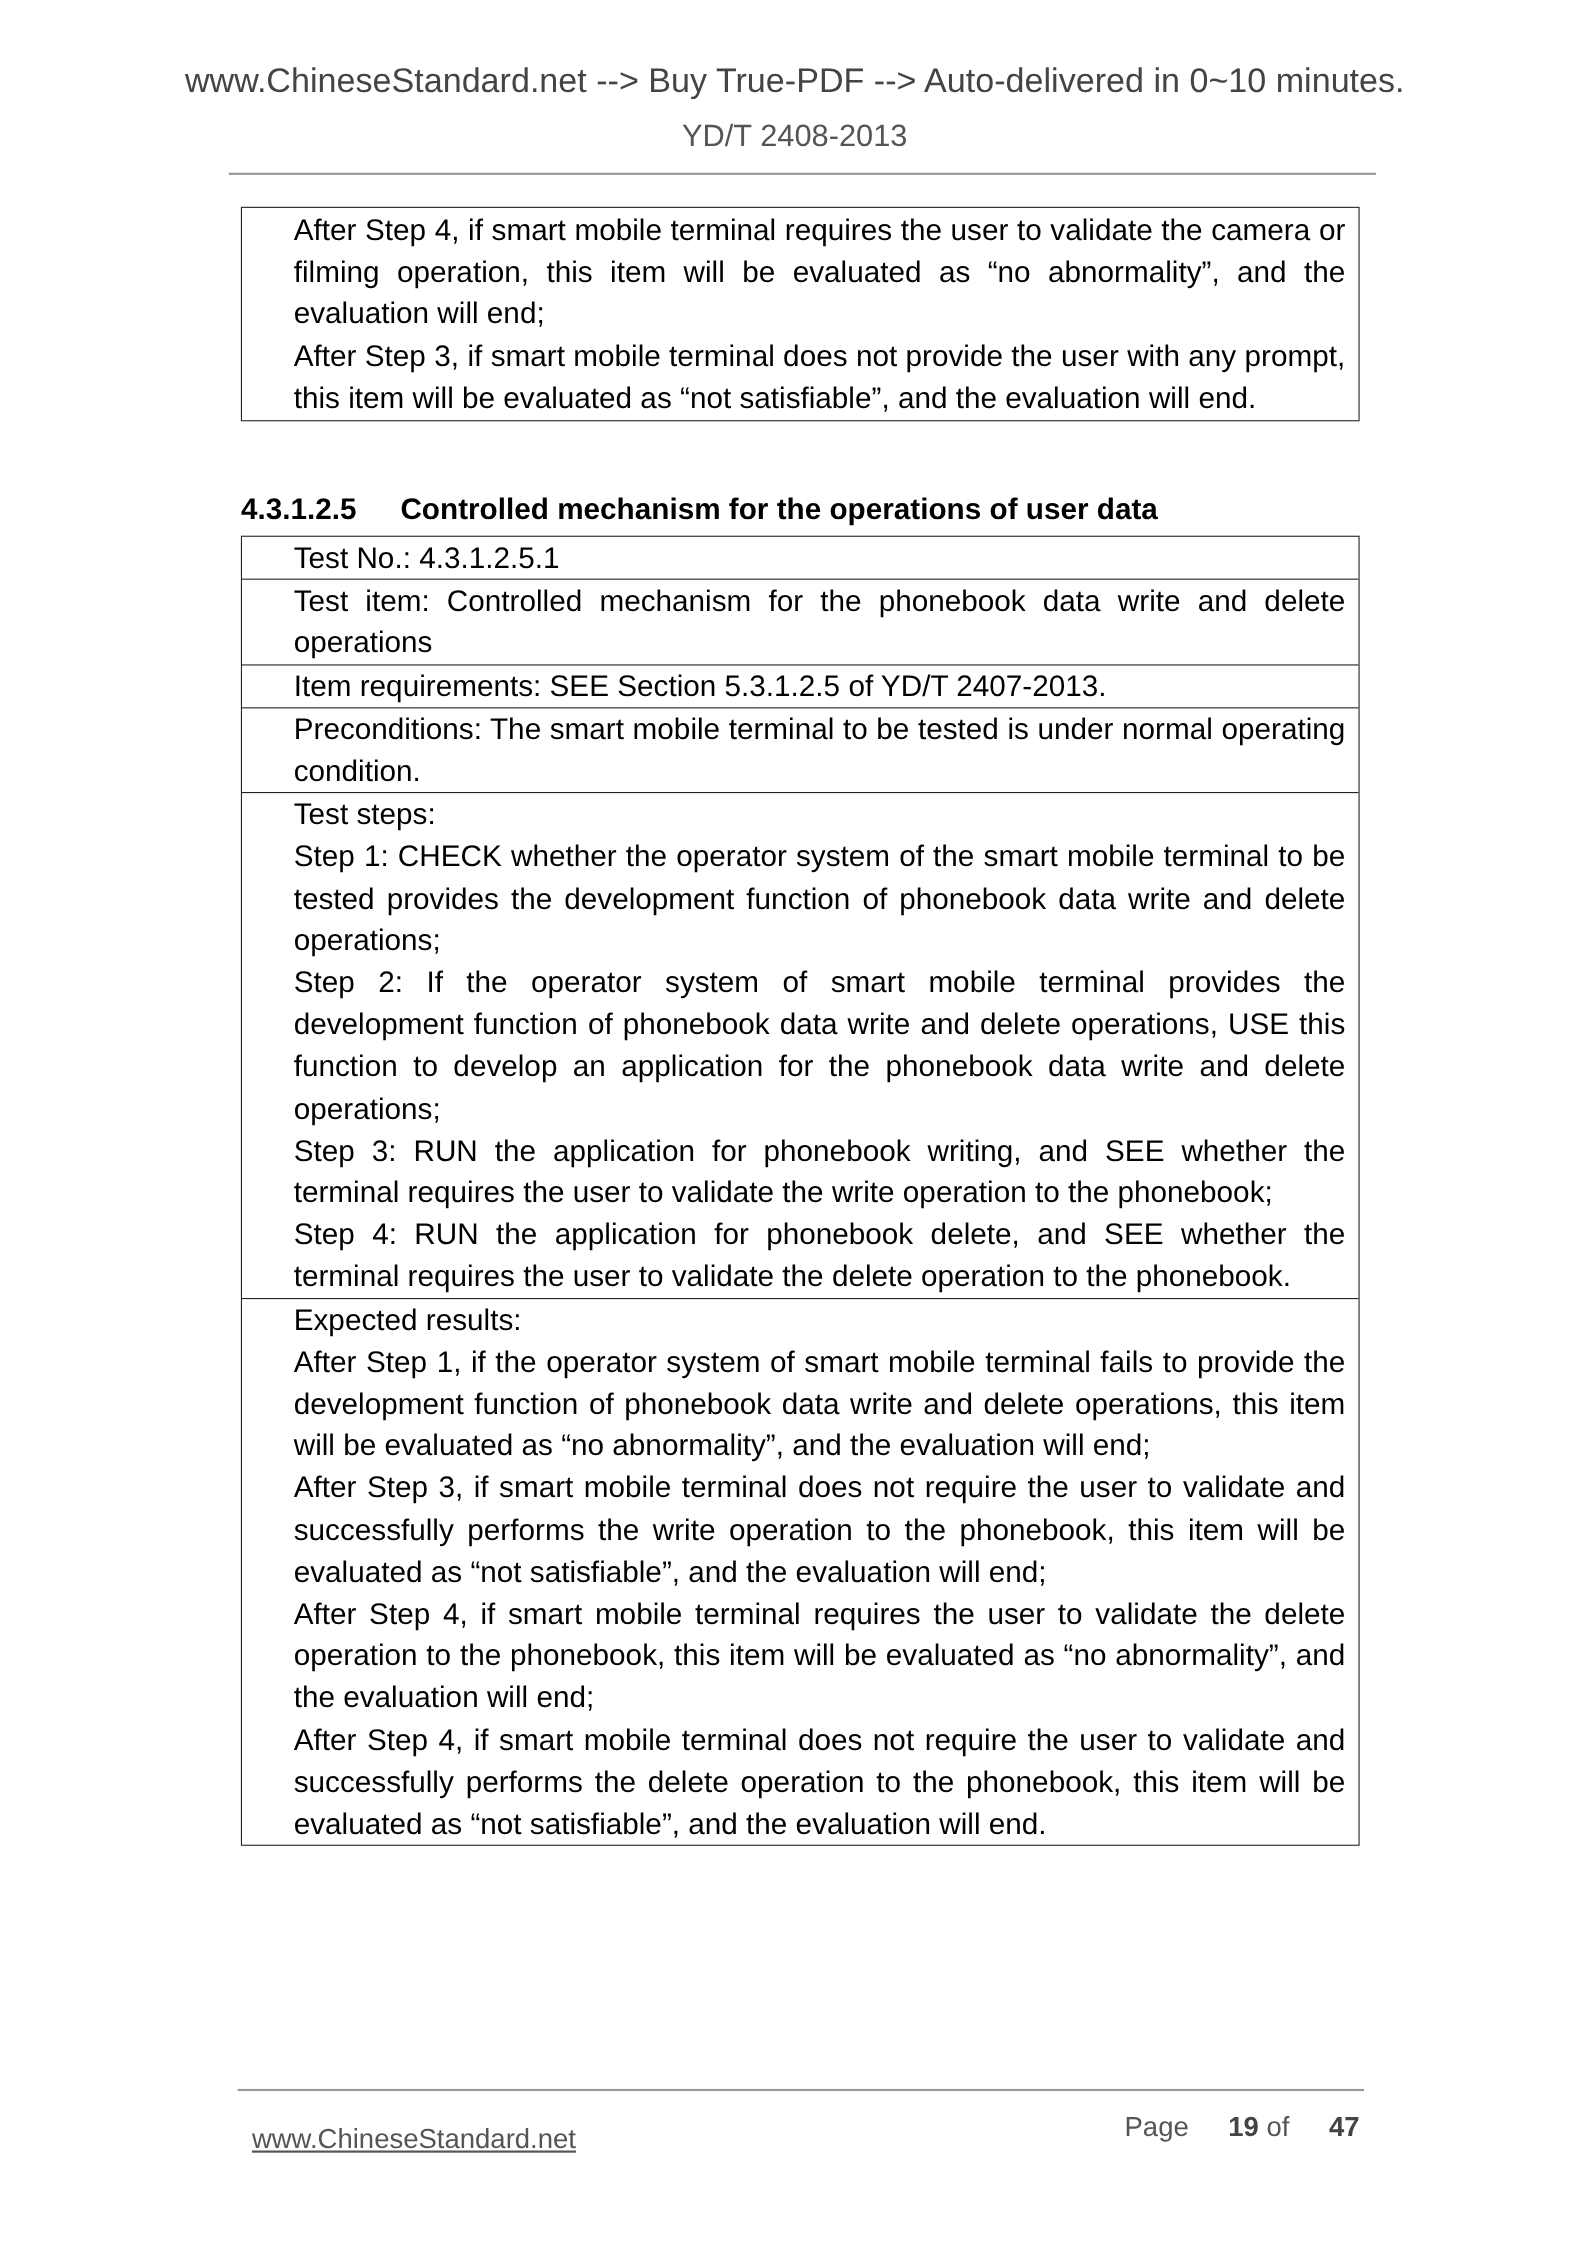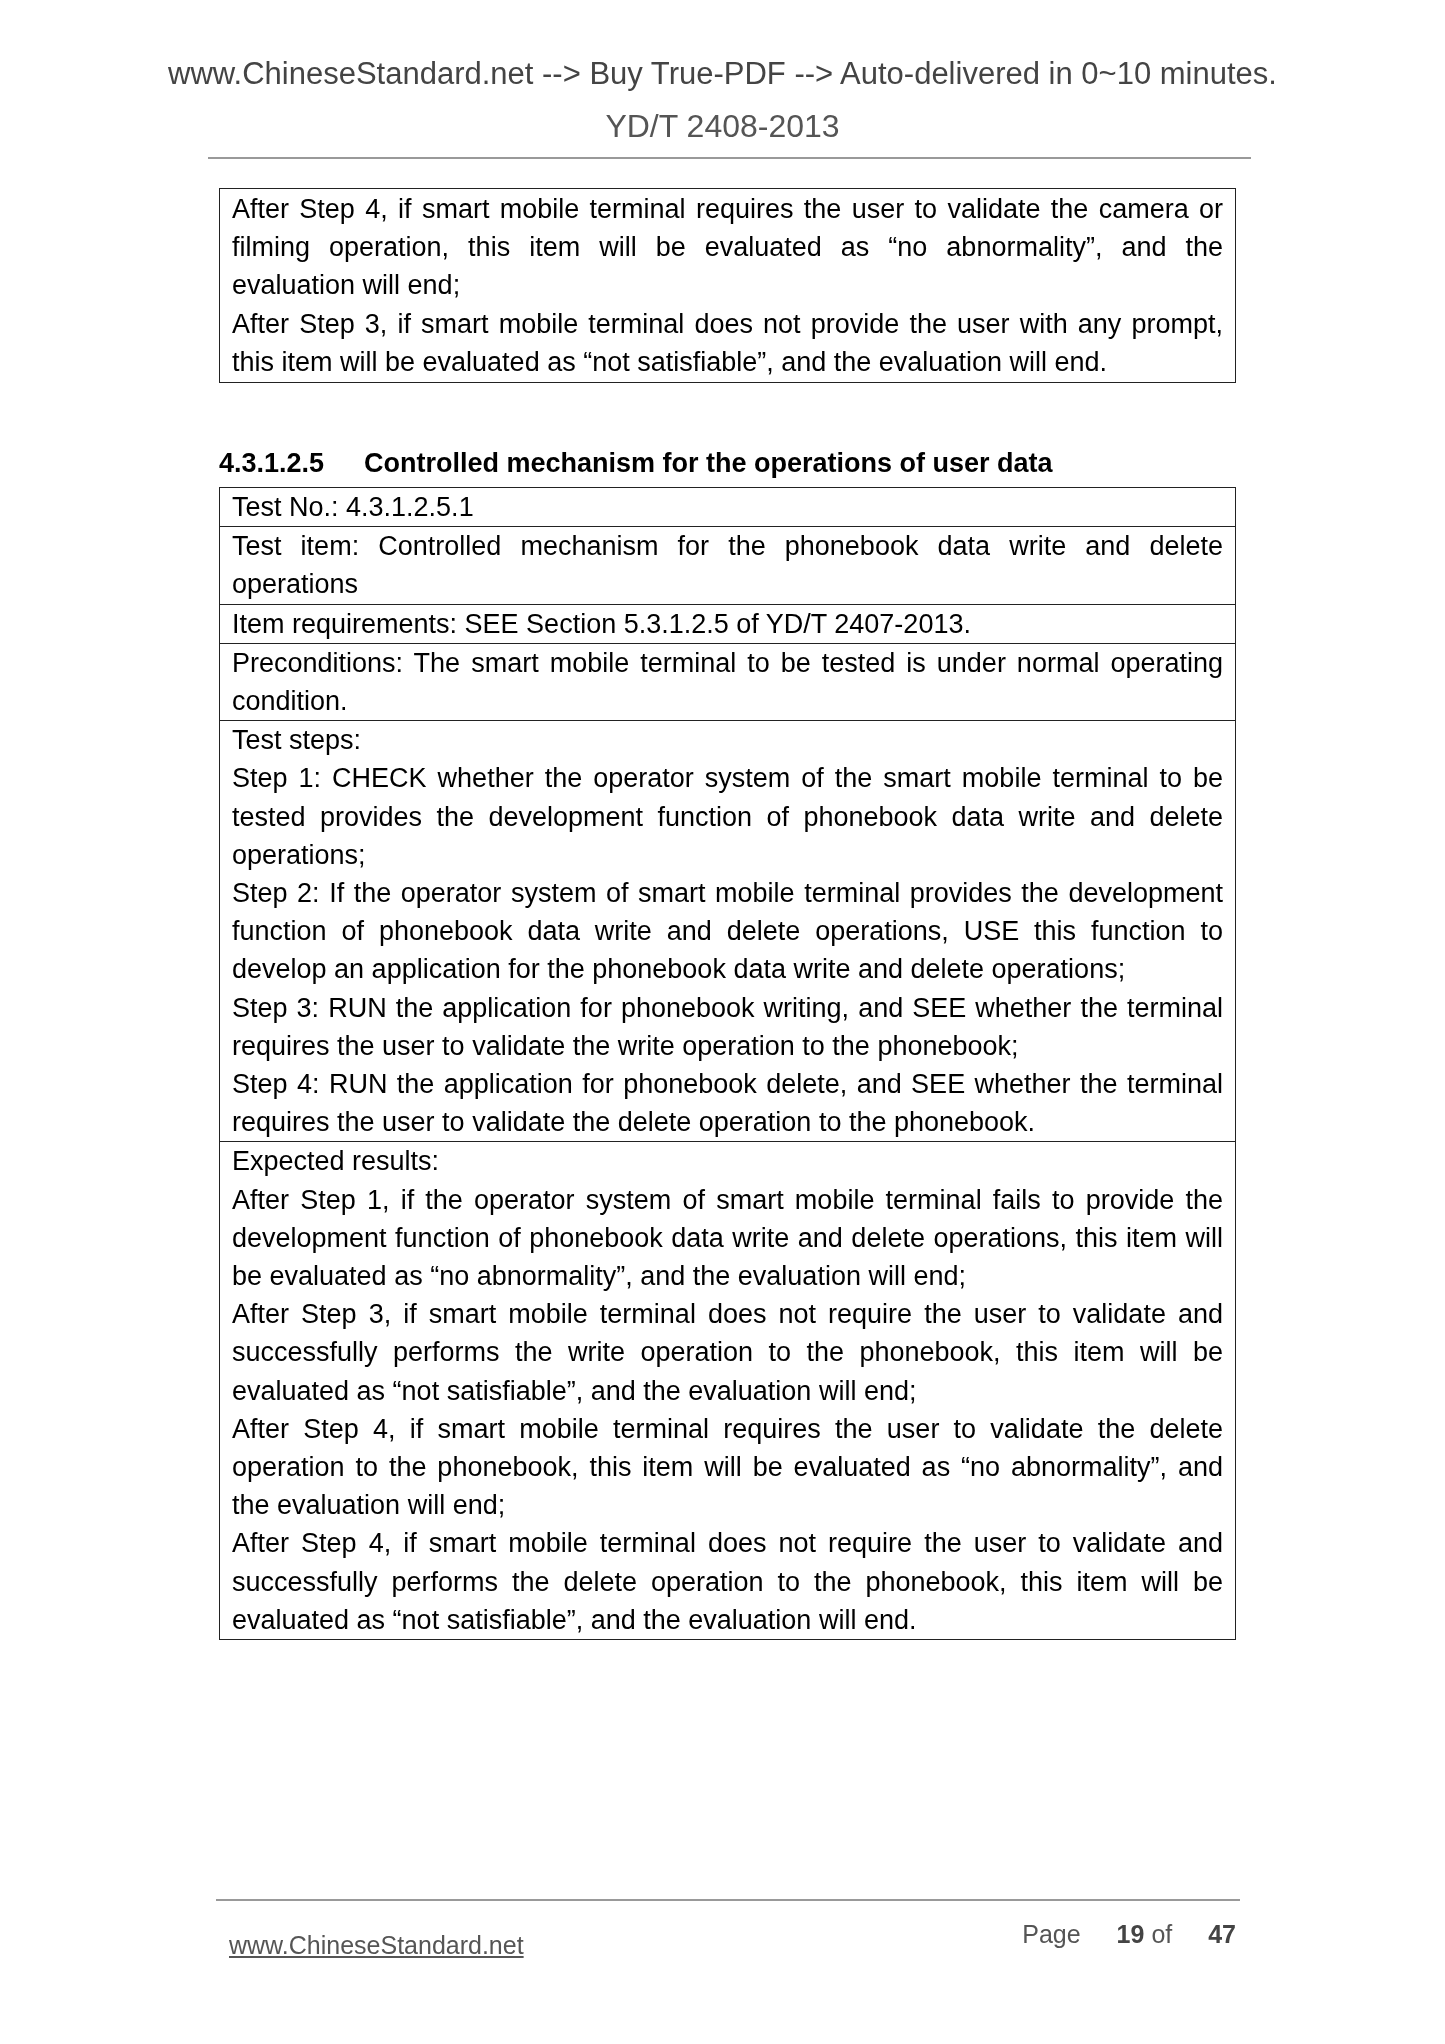--- a/index.html
+++ b/index.html
@@ -1,28 +1,28 @@
 <!DOCTYPE html>
 <html><head>
   <meta charset="utf-8">
   <style>
     html, body { margin: 0; padding: 0; background: #ffffff; }
     body { width: 1445px; height: 2044px; position: relative; overflow: hidden;
            font-family: "Liberation Sans", sans-serif; color: #000; }
     .hdr1 { position: absolute; top: 56px; left: 0; width: 1445px; text-align: center;
             font-size: 31px; color: #444; letter-spacing: 0px; }
     .hdr2 { position: absolute; top: 108px; left: 0; width: 1445px; text-align: center;
-            font-size: 32px; color: #555; }
+            font-size: 28px; color: #555; }
     .rule-top { position: absolute; top: 157px; left: 208px; width: 1043px; height: 0;
                 border-top: 2px solid #999; }
     .tbl { position: absolute; left: 219px; width: 1017px; border: 1.5px solid #222; box-sizing: border-box; }
     .cell { padding: 0 12px; border-top: 1.5px solid #222; font-size: 27px; line-height: 38.2px;
             text-align: justify; }
     .cell:first-child { border-top: none; }
-    .para { text-align: justify; text-align-last: left; }
+    .para { text-align: justify; text-align-last: left; margin-left: 35px; }
     .heading { position: absolute; top: 448px; left: 219px; font-size: 27px; font-weight: bold; }
     .heading .num { display: inline-block; width: 145px; }
     .rule-bot { position: absolute; top: 1899px; left: 216px; width: 1024px; height: 0;
                 border-top: 2px solid #999; }
     .foot-left { position: absolute; top: 1920px; left: 229px; font-size: 25px; color: #555;
                  text-decoration: underline; margin-top: 11px; }
     .foot-right { position: absolute; top: 1920px; right: 209px; font-size: 25px; color: #555; }
     .foot-right b { color: #444; margin-left: 29px; }
   </style>
 </head>

